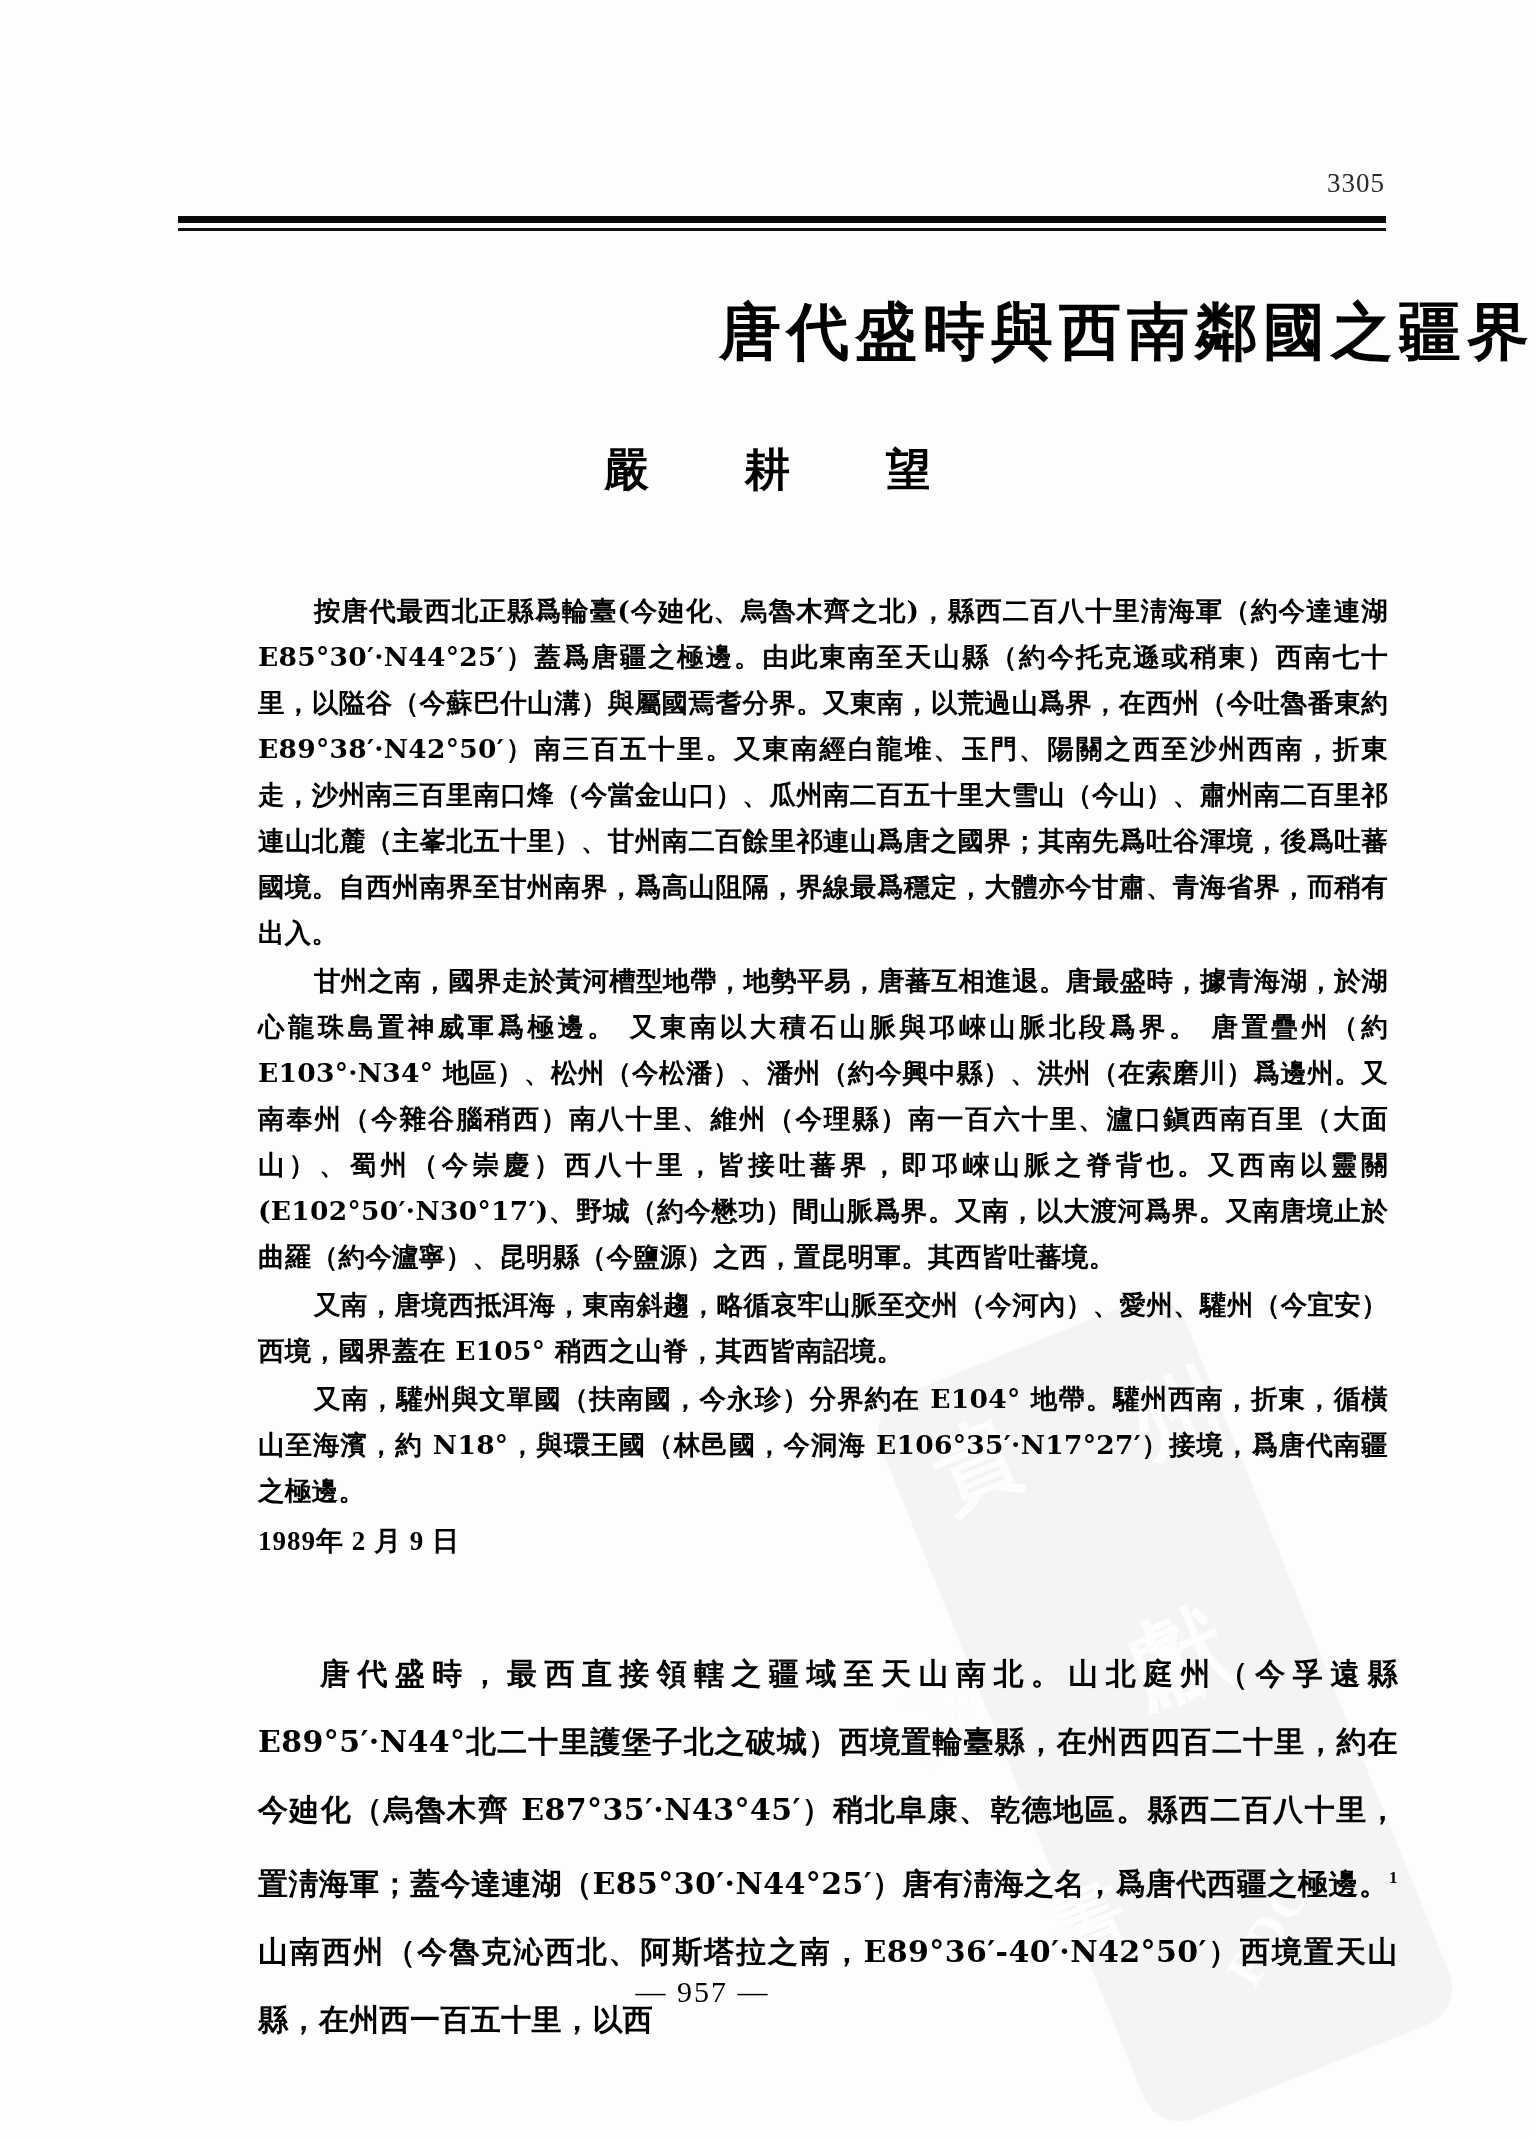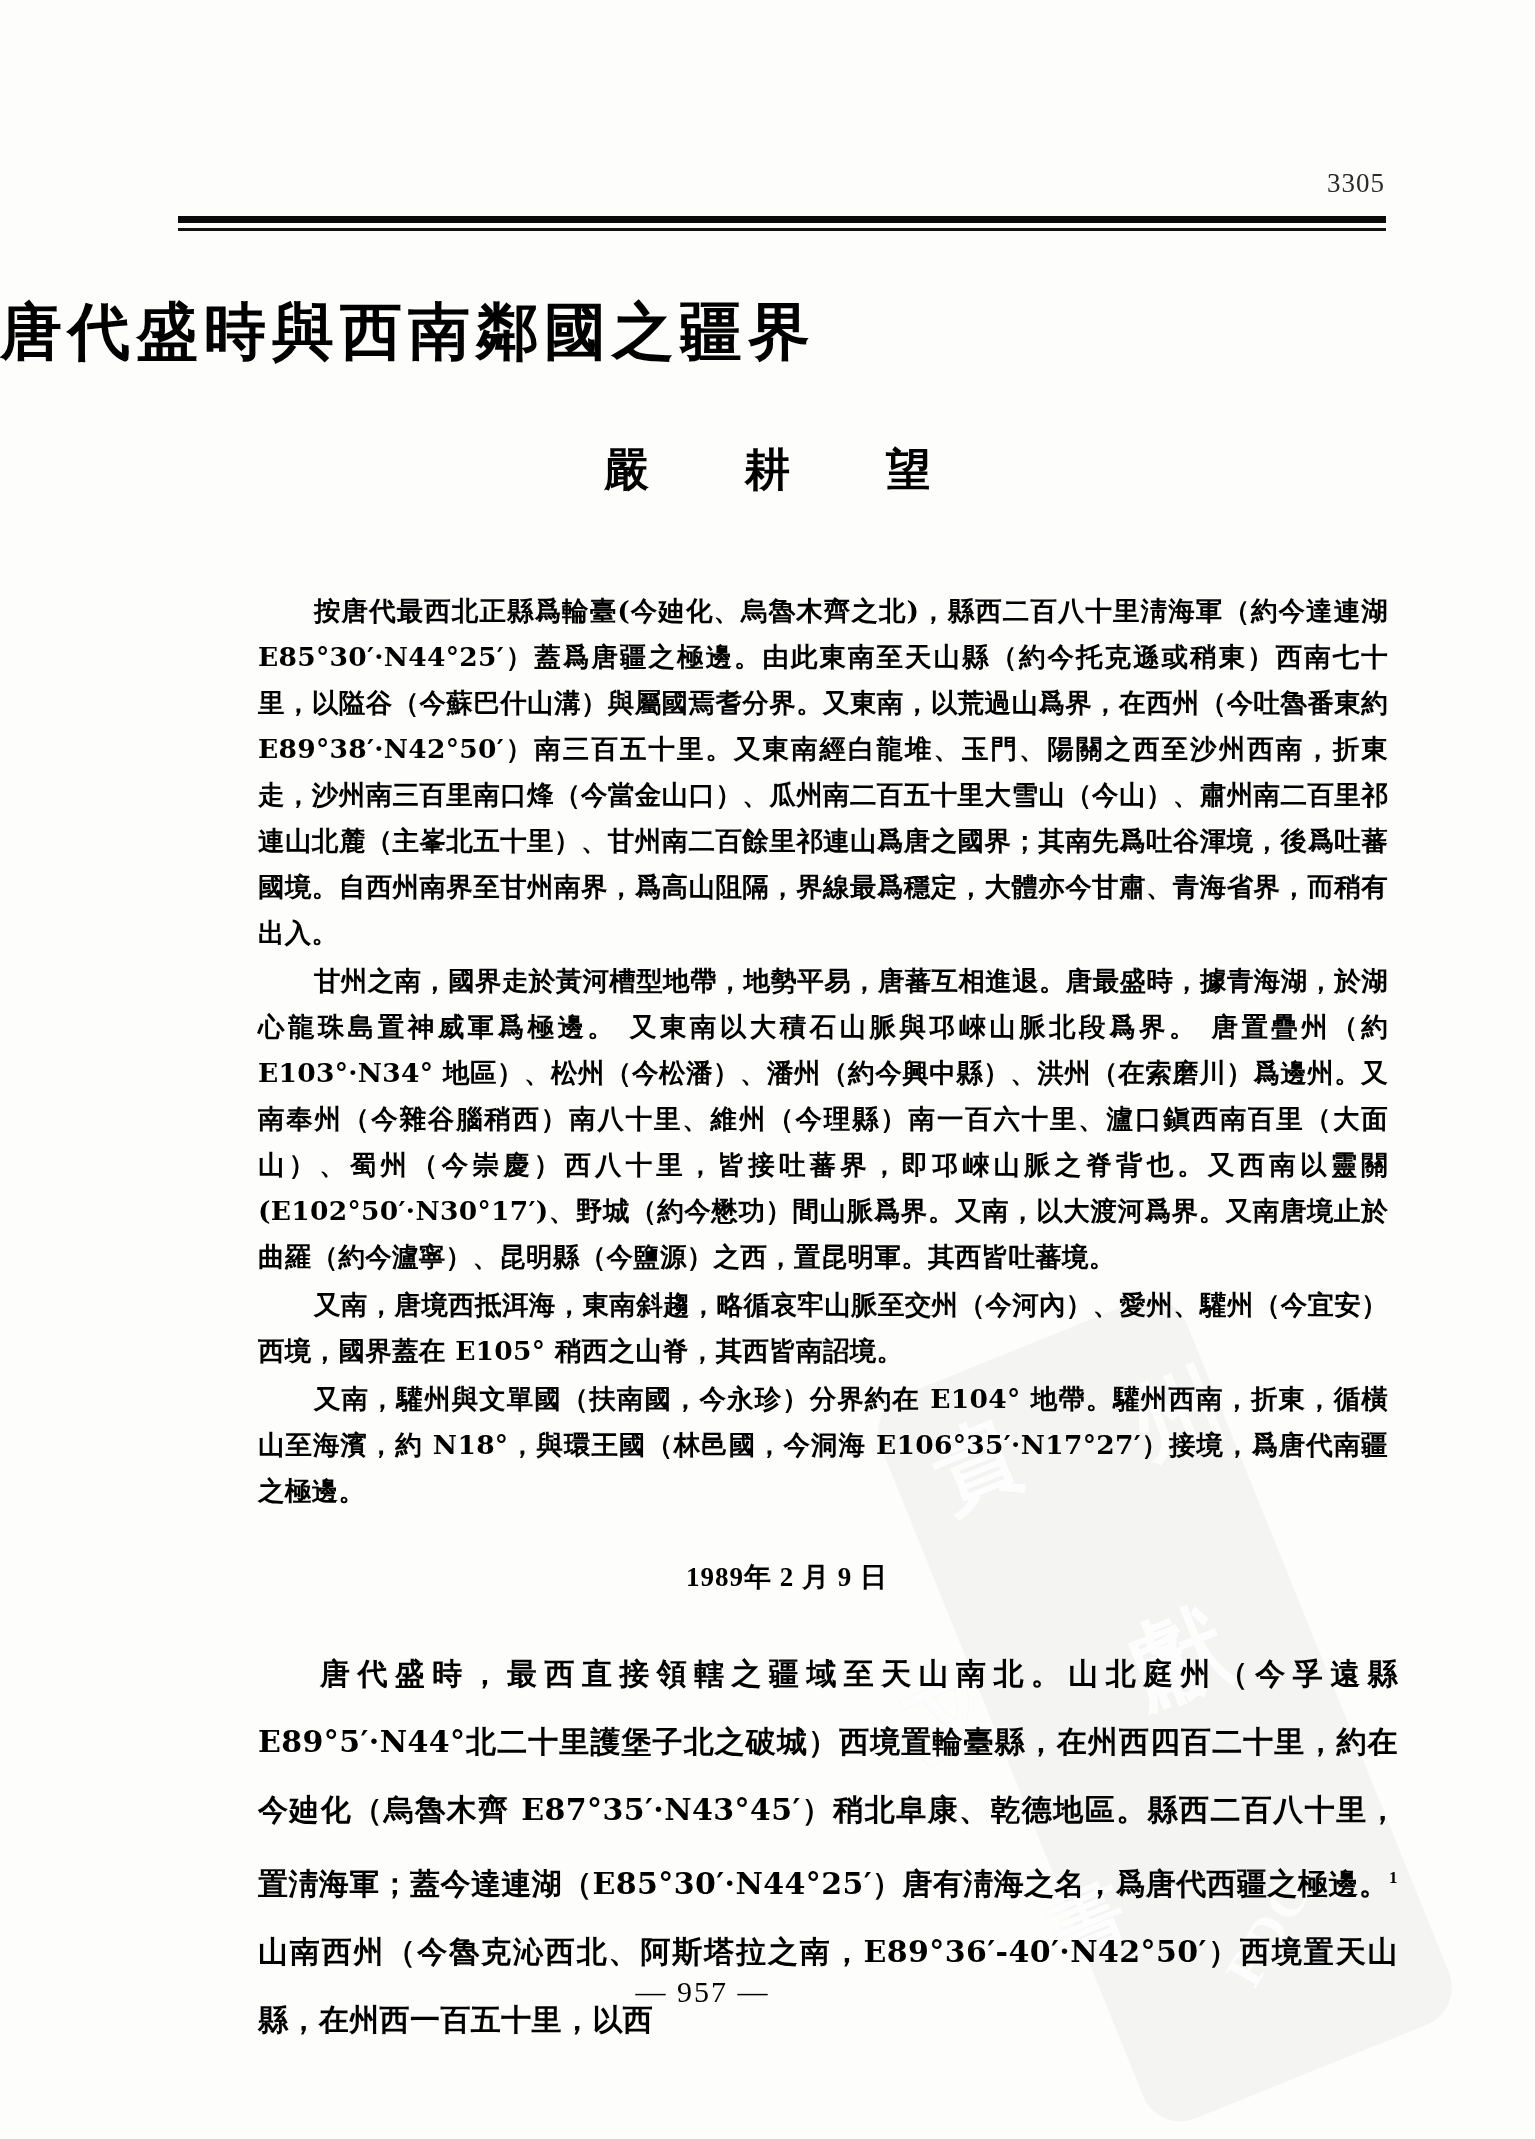--- a/index.html
+++ b/index.html
@@ -97,21 +97,21 @@
     height: 3px;
     background: #111111;
   }
 
   
   .doc-title {
     position: absolute;
     left: 0;
     top: 290px;
     width: 1535px;
-    text-align: left;
+    text-align: right;
     font-size: 62px;
     font-weight: 700;
     letter-spacing: 6px;
     font-family: "DejaVu Serif", "Liberation Serif", serif;
     white-space: nowrap;
   }
 
   .doc-author {
     position: absolute;
     left: 0;
@@ -142,28 +142,27 @@
     letter-spacing: 0.3px;
     font-weight: 600;
     font-family: "DejaVu Serif", "Liberation Serif", serif;
   }
 
   .dateline {
     position: absolute;
     left: 258px;
     top: 1523px;
     width: 1130px;
-    text-align: center;
+    text-align: left;
     padding-right: 72px;
     box-sizing: border-box;
     font-size: 27px;
     font-weight: 700;
     font-family: "Liberation Serif", serif;
     letter-spacing: 1px;
-    margin-top: 36px;
   }
 
   
   .body-section {
     position: absolute;
     left: 258px;
     top: 1640px;
     width: 1140px;
   }
   .body-section p {

